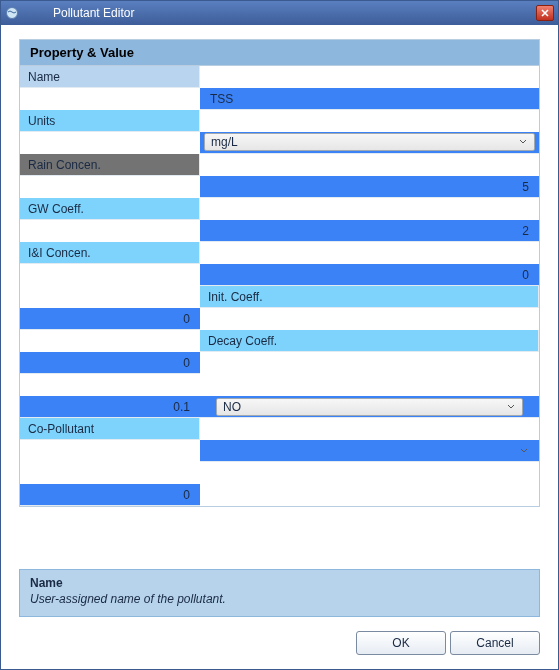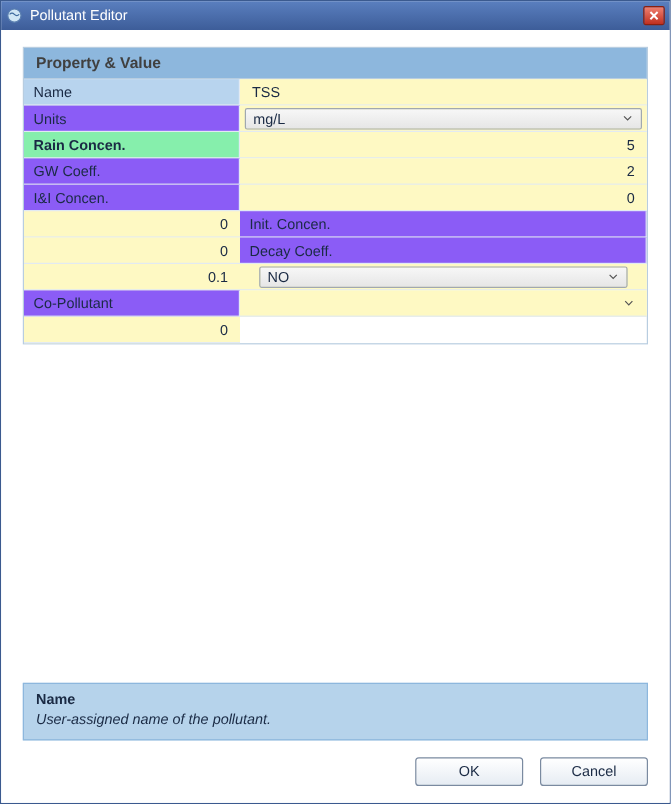--- a/index.html
+++ b/index.html
@@ -18,20 +18,21 @@
     flex-direction: column;
   }
   .titlebar {
     height: 24px;
     background: linear-gradient(to bottom, #5a7fbf 0%, #3d5d99 100%);
     color: #fff;
     display: flex;
     align-items: center;
     padding: 0 4px;
     font-size: 12px;
+    gap: 28px;
   }
   .titlebar .app-icon {
     width: 14px;
     height: 14px;
     margin-right: 6px;
     display: inline-flex;
     align-items: center;
     justify-content: center;
   }
   .titlebar .title-text {
@@ -55,50 +56,51 @@
     display: flex;
     flex-direction: column;
     background: #fff;
   }
   .grid-wrap {
     border: 1px solid #b8cde0;
     background: #fff;
   }
   .grid-header {
     background: #8db7dd;
-    color: #404040;
+    color: #000000;
     font-weight: bold;
     font-size: 13px;
     padding: 5px 10px;
     border-bottom: 1px solid #b8cde0;
   }
   .grid-body {
     display: grid;
     grid-template-columns: 180px 1fr;
   }
   .cell {
     border-bottom: 1px solid #e2eaf2;
     padding: 3px 8px;
     height: 22px;
     display: flex;
     align-items: center;
   }
   .cell.prop {
-    background: #8b5cf6;
+    background: #7dd3fc;
     color: #1a2a44;
     border-right: 1px solid #e2eaf2;
   }
   .cell.prop.name-row { background: #b8d4ee; }
-  .cell.prop.selected { background: #86efac; font-weight: bold; }
+  .cell.prop.selected { background: #737373; }
   .cell.val {
-    background: #fef9c3;
+    background: #3b82f6;
     color: #1a2a44;
     justify-content: flex-end;
     text-align: right;
     padding-right: 10px;
+    margin-top: 22px;
   }
   .cell.val.left { justify-content: flex-start; text-align:left; padding-left:10px; }
   .cell.val.name-row { }
   .dropdown {
     flex: 1;
     height: 18px;
     border: 1px solid #a0a8b0;
     background: linear-gradient(to bottom, #f7f7f7, #e6e6e6);
     border-radius: 2px;
     display: flex;
@@ -136,21 +138,21 @@
     font-size: 12px;
     margin-bottom: 2px;
   }
   .help-box .help-desc {
     font-size: 12px;
     font-style: italic;
   }
   .button-row {
     display: flex;
     justify-content: flex-end;
-    gap: 14px;
+    gap: 4px;
     margin-top: 14px;
   }
   .btn {
     min-width: 90px;
     height: 24px;
     border: 1px solid #7a8aa0;
     border-radius: 3px;
     background: linear-gradient(to bottom, #ffffff, #e6ecf3);
     color: #1a2a44;
     font-size: 12px;
@@ -183,21 +185,21 @@
     <div class="grid-wrap">
       <div class="grid-header">Property  &amp;  Value</div>
       <div class="grid-body">
 
         <div class="cell prop name-row">Name</div>
         <div class="cell val left name-row">
           <span>TSS</span>
         </div>
 
         <div class="cell prop">Units</div>
-        <div class="cell val left" style="padding:2px 4px;">
+        <div class="cell val left" style="padding:2px 4px;align-items:flex-end;">
           <div class="dropdown">
             <span class="dd-text">mg/L</span>
             <span class="chev">
               <svg width="8" height="6" viewBox="0 0 8 6">
                   <path d="M1 1 L4 4 L7 1" stroke="#555" stroke-width="1" fill="none"></path>
                 </svg>
             </span>
           </div>
         </div>
 
@@ -213,21 +215,21 @@
 
         <div class="cell prop">I&amp;I Concen.</div>
         <div class="cell val">
           <span>0</span>
         </div>
 
         <div class="cell val">
           <span>0</span>
         </div>
 
-        <div class="cell prop">Init. Concen.</div>
+        <div class="cell prop">Init. Coeff.</div>
         <div class="cell val">
           <span>0</span>
         </div>
 
         <div class="cell prop">Decay Coeff.</div>
         <div class="cell val">
           <span>0.1</span>
         </div>
 
         <div class="cell val left" style="padding:2px 16px;">

